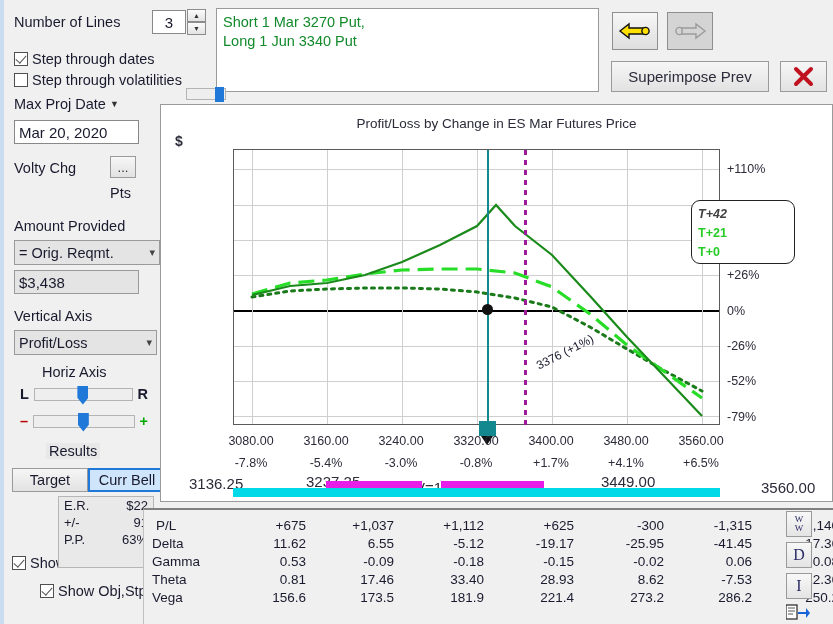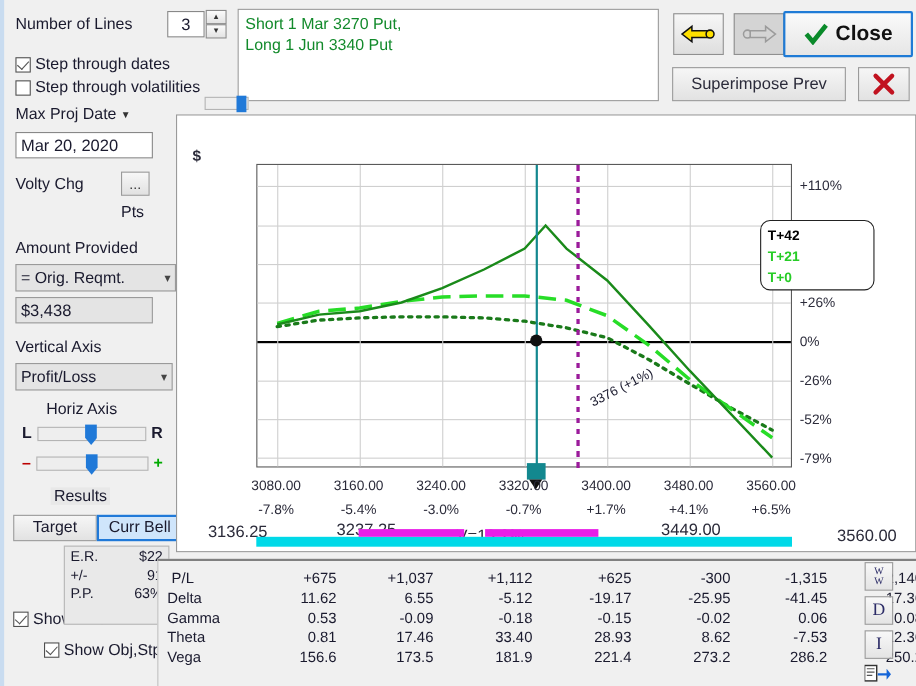--- a/index.html
+++ b/index.html
@@ -308,40 +308,35 @@
     </svg>
   </div>
 
   <div class="icon-btn" style="left:667px;top:12px;width:46px;height:38px;background:#d4d4d4;">
     <svg width="34" height="18" viewBox="0 0 34 18">
       <circle cx="6.5" cy="9" r="3.6" fill="#d4d4d4" stroke="#9b9b9b" stroke-width="1.4"></circle>
       <path d="M32 9 L23 2 L23 6 L9 6 L9 12 L23 12 L23 16 Z" fill="#d4d4d4" stroke="#9b9b9b" stroke-width="1.4"></path>
     </svg>
   </div>
 
-  <div class="close-btn">
-    <svg width="22" height="20" viewBox="0 0 22 20">
-      <path d="M2 10 L8 17 L20 2" stroke="#0a8a2a" stroke-width="4.2" fill="none"></path>
-    </svg>
-    <span>Close</span>
-  </div>
 
   <div class="superimpose-btn">Superimpose Prev</div>
   <div class="x-btn">
     <svg width="21" height="21" viewBox="0 0 21 21">
       <path d="M3 3 L18 18 M18 3 L3 18" stroke="#c1121f" stroke-width="4" stroke-linecap="round"></path>
     </svg>
   </div>
 
   <div class="topslider">
     <span class="th"></span>
   </div>
 
   <div class="chart-panel">
 
+    <div class="chart-title">Profit/Loss by Change in ES Mar Futures Price</div>
     <div class="dollar-sign">$</div>
 
     <div class="ytick" style="top:  64px;">3600</div>
     <div class="ytick" style="top: 100px;">2700</div>
     <div class="ytick" style="top: 135px;">1800</div>
     <div class="ytick" style="top: 170px;">900</div>
     <div class="ytick" style="top: 206px;">0</div>
     <div class="ytick" style="top: 241px;">-900</div>
     <div class="ytick" style="top: 276px;">-1800</div>
     <div class="ytick" style="top: 312px;">-2700</div>
@@ -388,21 +383,21 @@
       <div style="position:absolute;left:290px;top:0;width:3px;height:276px;
                   background:repeating-linear-gradient(#9b1b9b 0 5px, transparent 5px 10px);"></div>
 
       <div style="position:absolute;left:248px;top:154px;width:11px;height:11px;border-radius:50%;background:#111;"></div>
 
       <div style="position:absolute;left:300px;top:210px;font-size:12px;color:#1a1a2e;
                   transform:rotate(-27deg);transform-origin:left top;white-space:nowrap;">3376 (+1%)</div>
 
       <div class="legend">
         <div class="leg-row">
-          <span class="leg-lbl" style="color:#000000;">T+42</span>
+          <span class="leg-lbl" style="color:#404040;font-style:italic;">T+42</span>
           <svg class="leg-mark" height="8" width="42">
             <line x1="0" y1="4" x2="42" y2="4" stroke="#1a8a1a" stroke-width="2.2"></line>
           </svg>
         </div>
         <div class="leg-row">
           <span class="leg-lbl" style="color:#27cc27;">T+21</span>
           <svg class="leg-mark" height="8" width="42">
             <line x1="0" y1="4" x2="42" y2="4" stroke="#27dd27" stroke-width="3" stroke-dasharray="20,6,2,6"></line>
           </svg>
         </div>
@@ -423,21 +418,21 @@
     <div class="xtick" style="left:165px;top:329px;">3160.00</div>
     <div class="xtick" style="left:240px;top:329px;">3240.00</div>
     <div class="xtick" style="left:315px;top:329px;">3320.00</div>
     <div class="xtick" style="left:390px;top:329px;">3400.00</div>
     <div class="xtick" style="left:465px;top:329px;">3480.00</div>
     <div class="xtick" style="left:540px;top:329px;">3560.00</div>
 
     <div class="xtick" style="left: 90px;top:351px;">-7.8%</div>
     <div class="xtick" style="left:165px;top:351px;">-5.4%</div>
     <div class="xtick" style="left:240px;top:351px;">-3.0%</div>
-    <div class="xtick" style="left:315px;top:351px;">-0.7%</div>
+    <div class="xtick" style="left:315px;top:351px;">-0.8%</div>
     <div class="xtick" style="left:390px;top:351px;">+1.7%</div>
     <div class="xtick" style="left:465px;top:351px;">+4.1%</div>
     <div class="xtick" style="left:540px;top:351px;">+6.5%</div>
 
     <div class="bell-lbl" style="left:28px;top:370px;">3136.25</div>
     <div class="bell-lbl" style="left:145px;top:368px;">3237.25</div>
     <div class="bell-lbl" style="left:252px;top:374px;background:#fff;padding:0 2px;">V=13.2%</div>
     <div class="bell-lbl" style="left:440px;top:368px;">3449.00</div>
     <div class="bell-lbl" style="left:600px;top:374px;">3560.00</div>
 

